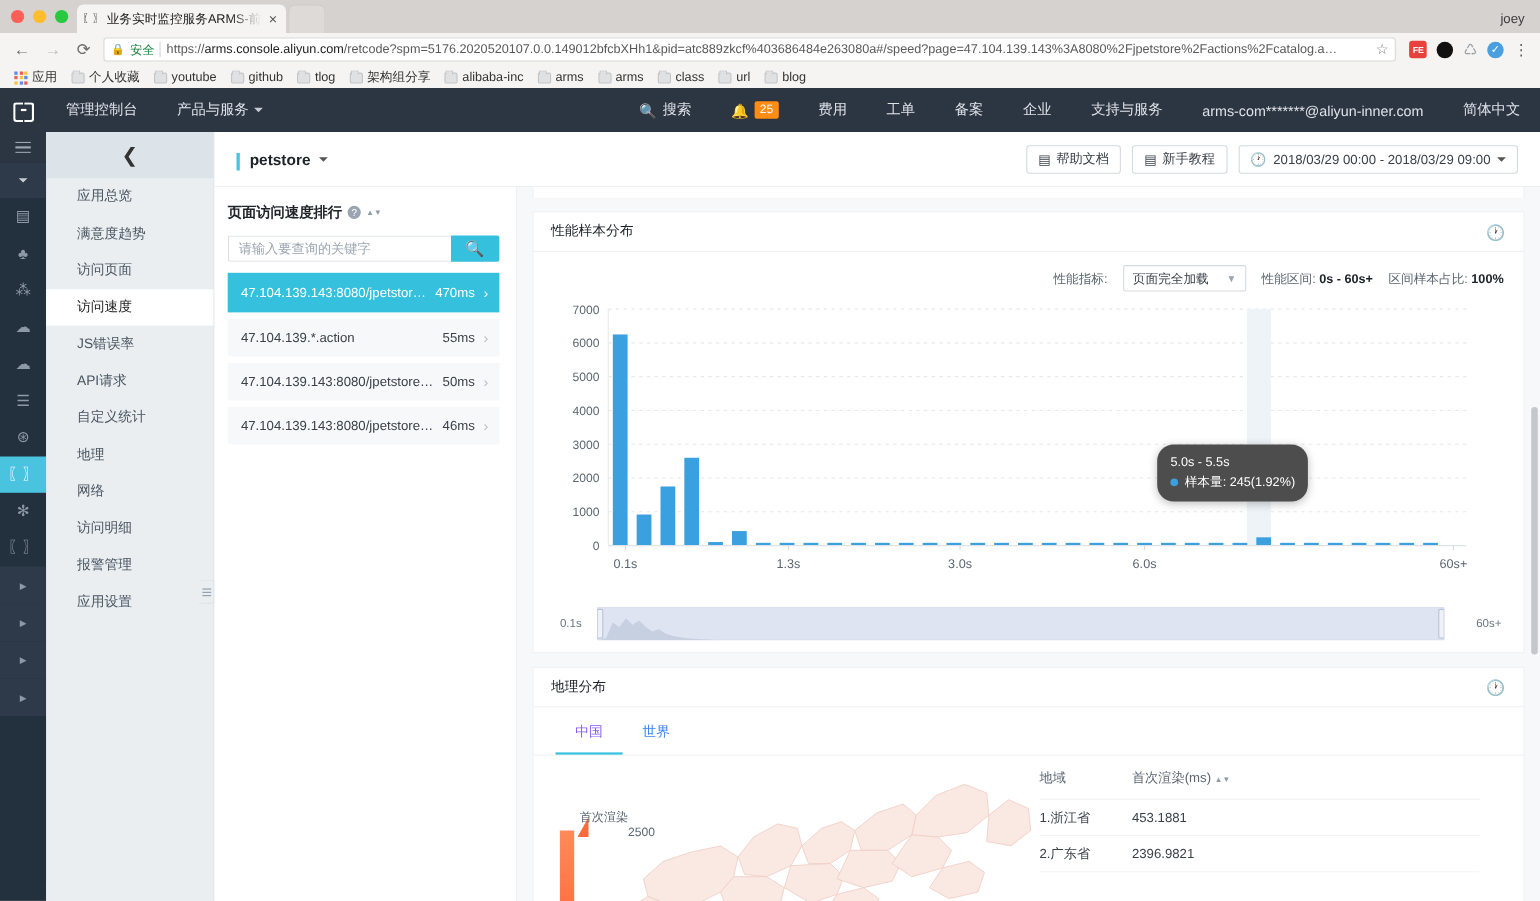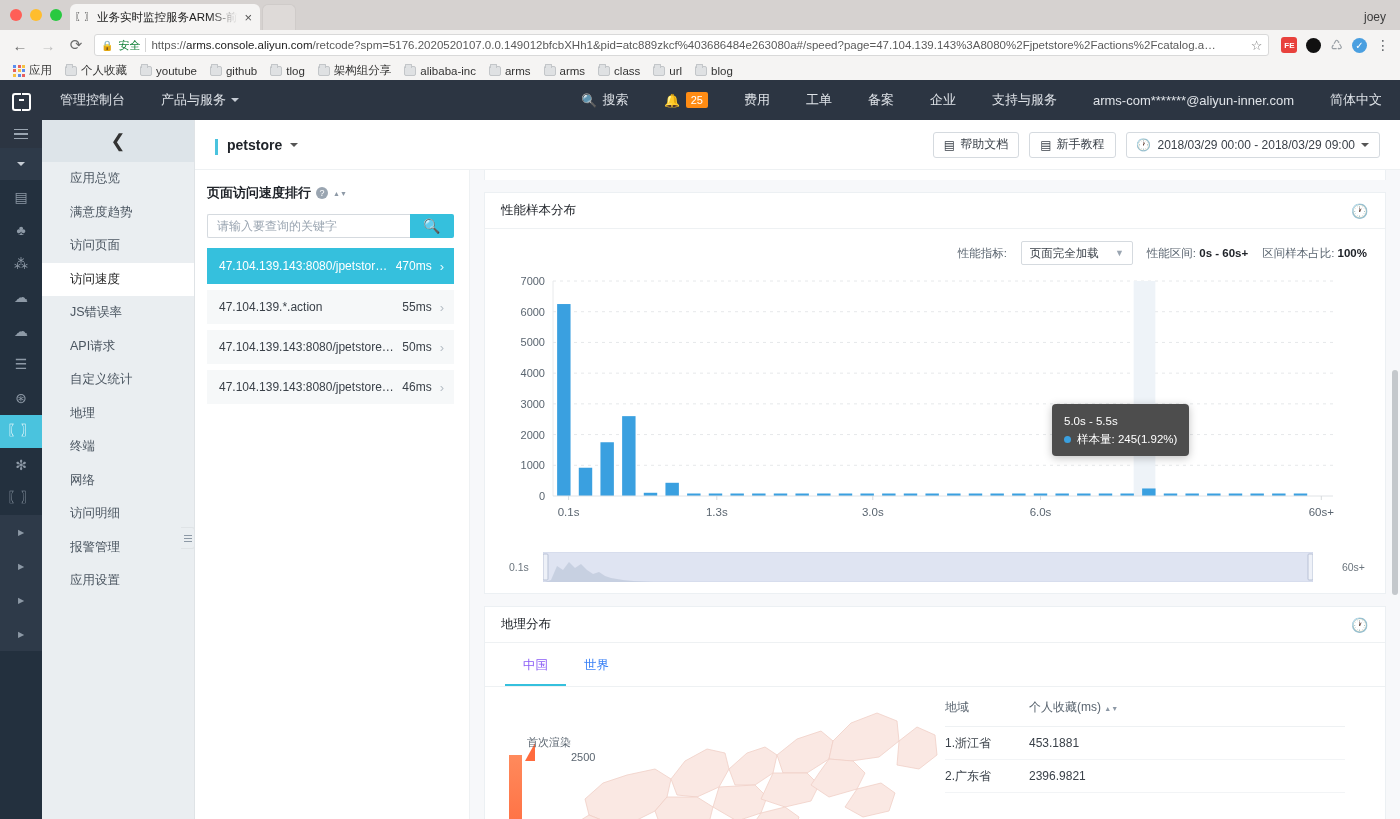--- a/index.html
+++ b/index.html
@@ -413,21 +413,20 @@
           <span class="chev-left">❮</span>
         </div>
         <div class="m2-item">应用总览</div>
         <div class="m2-item">满意度趋势</div>
         <div class="m2-item">访问页面</div>
         <div class="m2-item active">访问速度</div>
         <div class="m2-item">JS错误率</div>
         <div class="m2-item">API请求</div>
         <div class="m2-item">自定义统计</div>
         <div class="m2-item">地理</div>
-        <div class="m2-item">终端</div>
         <div class="m2-item">网络</div>
         <div class="m2-item">访问明细</div>
         <div class="m2-item">报警管理</div>
         <div class="m2-item">应用设置</div>
       </div>
       <div class="collapse-tab">
           <i></i>
         </div>
 
       <div class="main">
@@ -577,21 +576,21 @@
                       <line x1="221.79999999999998" x2="221.79999999999998" y1="225" y2="229" stroke="#d6dadd"></line>
                       <text x="221.79999999999998" y="245" text-anchor="middle" font-size="11.5" fill="#5a6570" font-family="Liberation Sans, sans-serif">1.3s</text>
                       <line x1="377.79999999999995" x2="377.79999999999995" y1="225" y2="229" stroke="#d6dadd"></line>
                       <text x="377.79999999999995" y="245" text-anchor="middle" font-size="11.5" fill="#5a6570" font-family="Liberation Sans, sans-serif">3.0s</text>
                       <line x1="545.5" x2="545.5" y1="225" y2="229" stroke="#d6dadd"></line>
                       <text x="545.5" y="245" text-anchor="middle" font-size="11.5" fill="#5a6570" font-family="Liberation Sans, sans-serif">6.0s</text>
                       <line x1="826.3" x2="826.3" y1="225" y2="229" stroke="#d6dadd"></line>
                       <text x="826.3" y="245" text-anchor="middle" font-size="11.5" fill="#5a6570" font-family="Liberation Sans, sans-serif">60s+</text>
                     </g>
                 </svg>
-                <div class="tooltip" style="left:557px; top:133px;">
+                <div class="tooltip" style="left:557px; top:133px;border-radius:15px;">
                   <div>5.0s - 5.5s</div>
                   <div><span class="tt-dot"></span><span class="tt-b">样本量:</span> <span class="tt-b">245(1.92%)</span></div>
                 </div>
               </div>
 
               <div style="position:relative;height:34px;margin:0 10px 8px 10px;">
                 <span style="position:absolute;left:14px;top:10px;font-size:10.5px;color:#6b757e;">0.1s</span>
                 <span style="position:absolute;right:10px;top:10px;font-size:10.5px;color:#6b757e;">60s+</span>
                 <svg width="770" height="30" viewBox="0 0 770 30" style="position:absolute;left:48px;top:1px;">
                   <rect x="0" y="0" width="770" height="30" fill="#dfe4f2" stroke="#cfd6e8" stroke-width="1"></rect>
@@ -639,21 +638,21 @@
                       <path d="M308,148 L330,140 L348,148 L340,160 L300,160 Z"></path>
                       <path d="M372,102 L396,96 L410,106 L404,124 L378,130 L360,120 Z"></path>
                       <path d="M414,54 L432,40 L450,48 L452,68 L434,82 L412,78 Z"></path>
                       <path d="M104,128 L124,136 L132,150 L114,160 L92,154 L88,138 Z"></path>
                     </g>
                   </svg>
                 </div>
                 <div class="geo-table">
                   <div class="gt-head">
                     <span class="gt-c1">地域</span>
-                    <span class="gt-c2"><span>个人收藏(ms)</span> <span class="sorter">▲▼</span></span>
+                    <span class="gt-c2"><span>首次渲染(ms)</span> <span class="sorter">▲▼</span></span>
                   </div>
                   <div class="gt-row">
                     <span class="gt-c1">1.浙江省</span>
                     <span class="gt-c2">453.1881</span>
                   </div>
                   <div class="gt-row">
                     <span class="gt-c1">2.广东省</span>
                     <span class="gt-c2">2396.9821</span>
                   </div>
                 </div>

